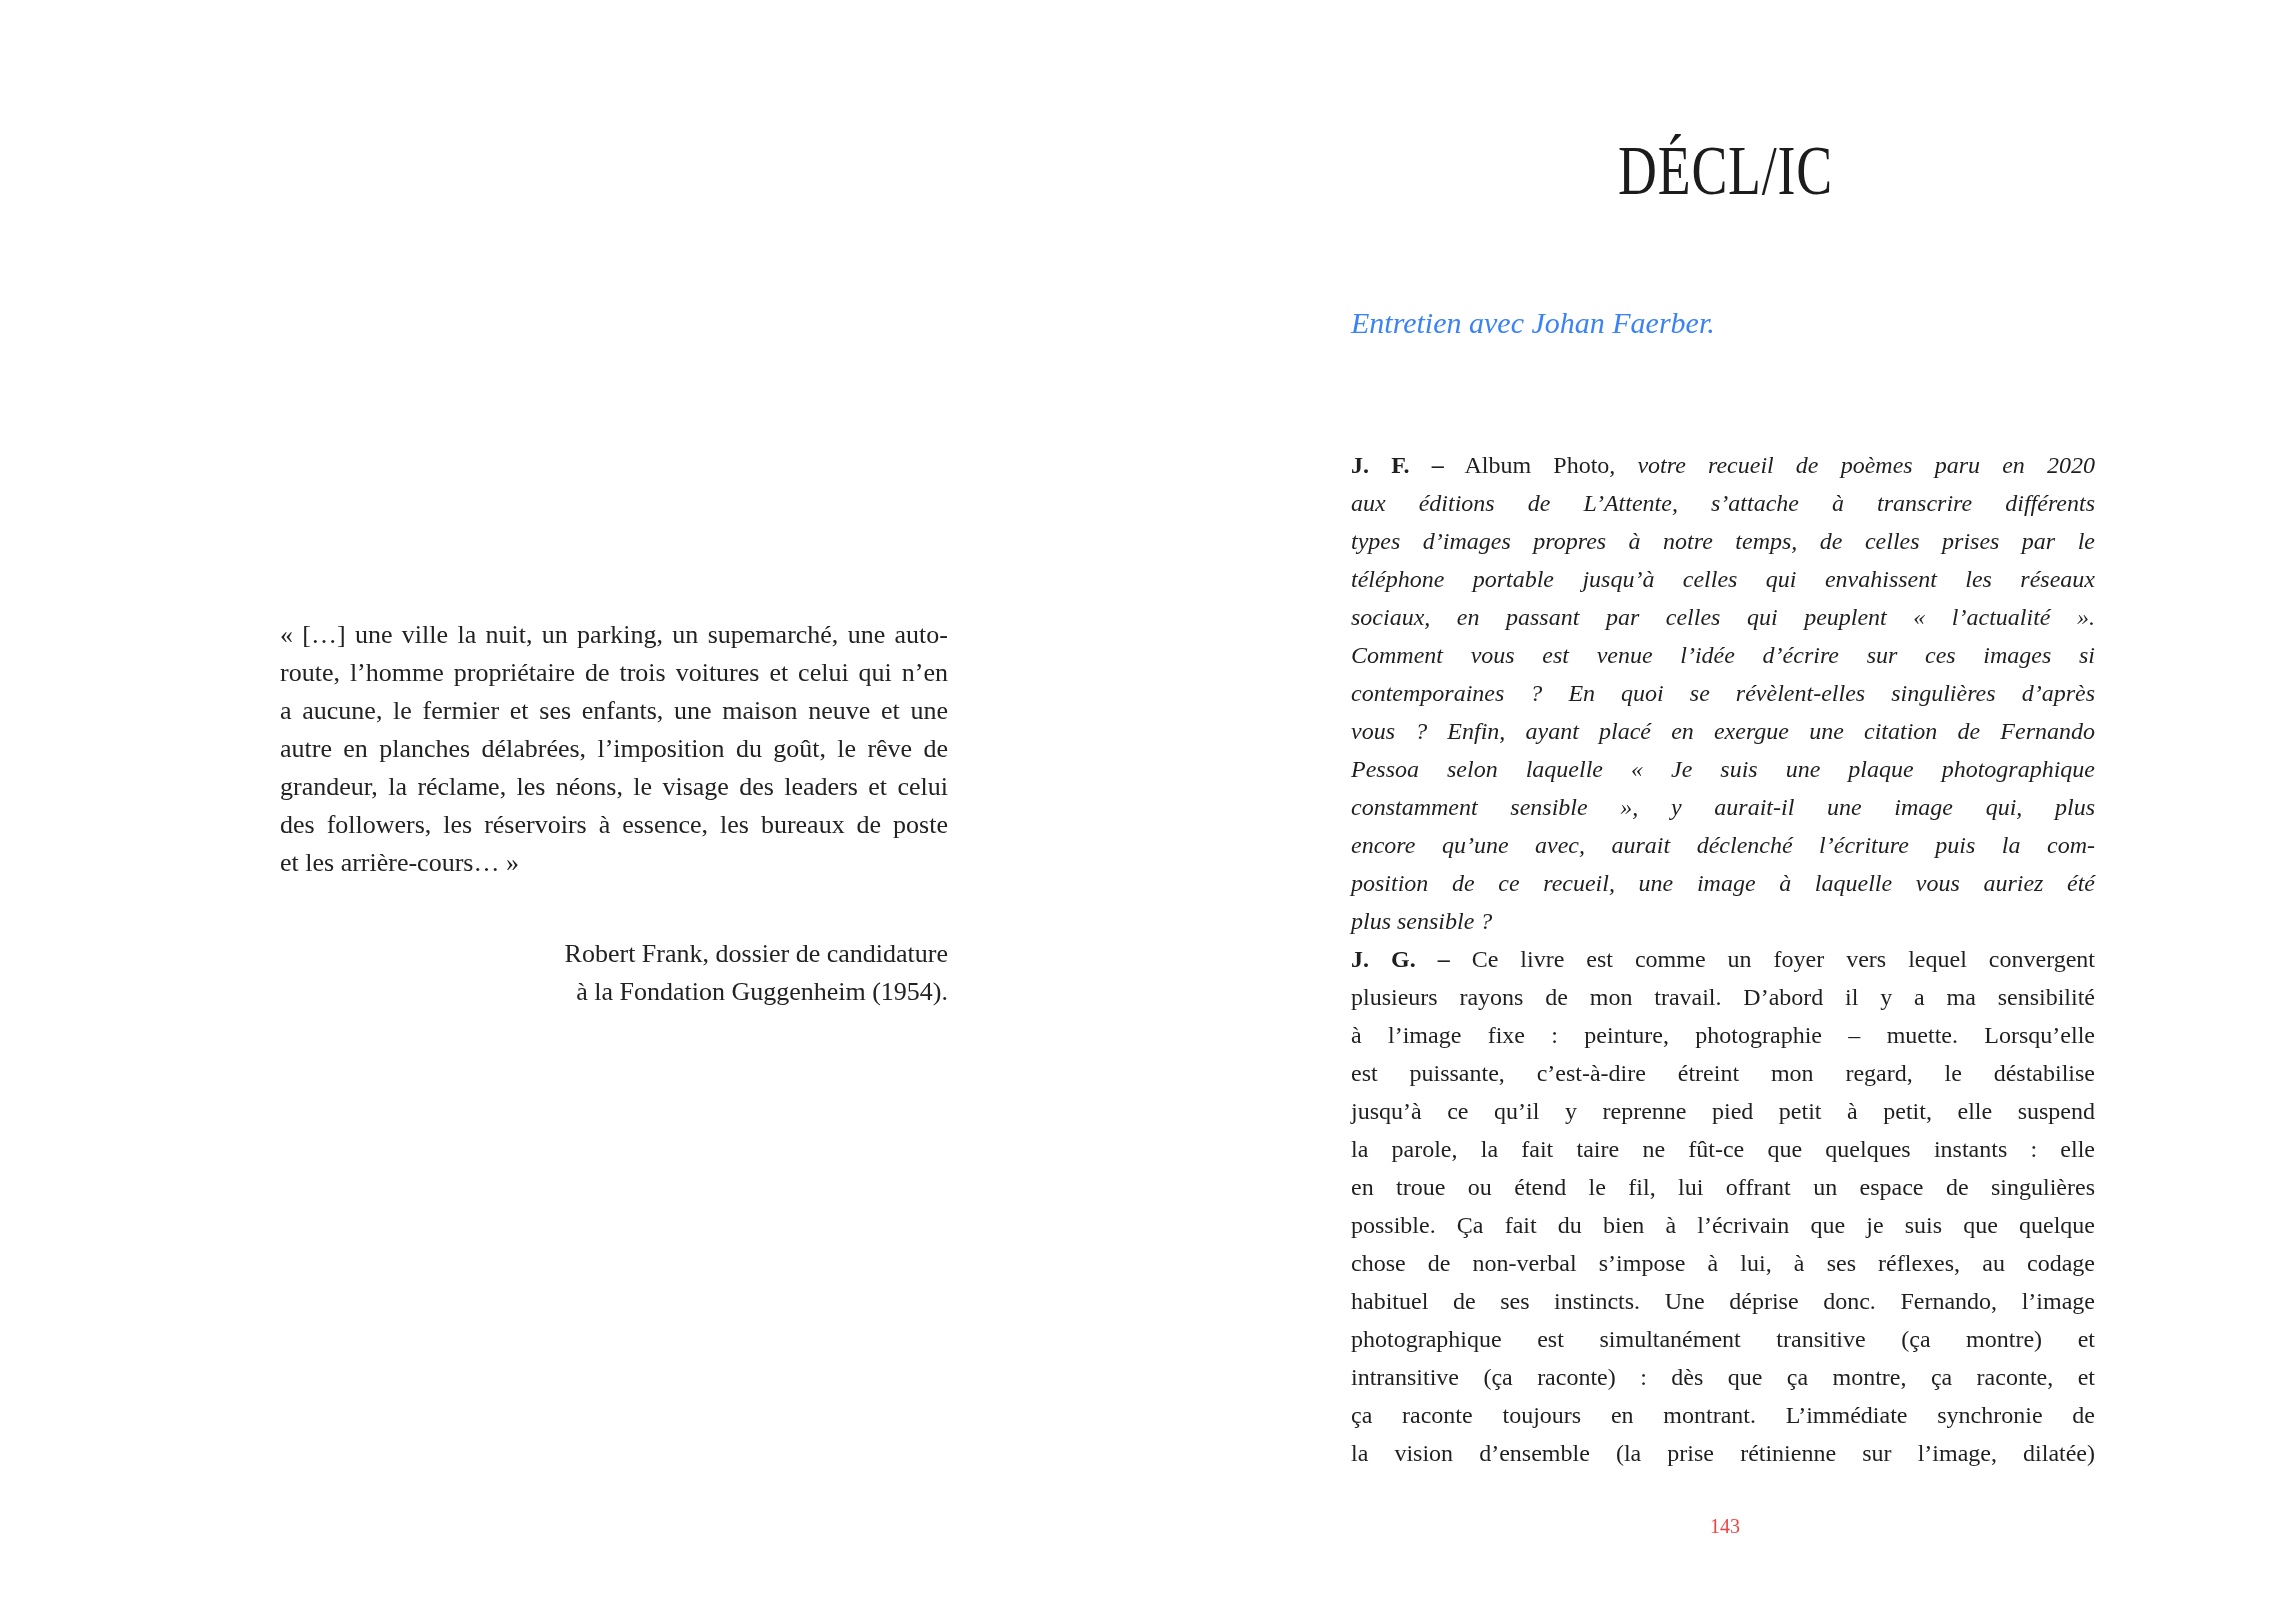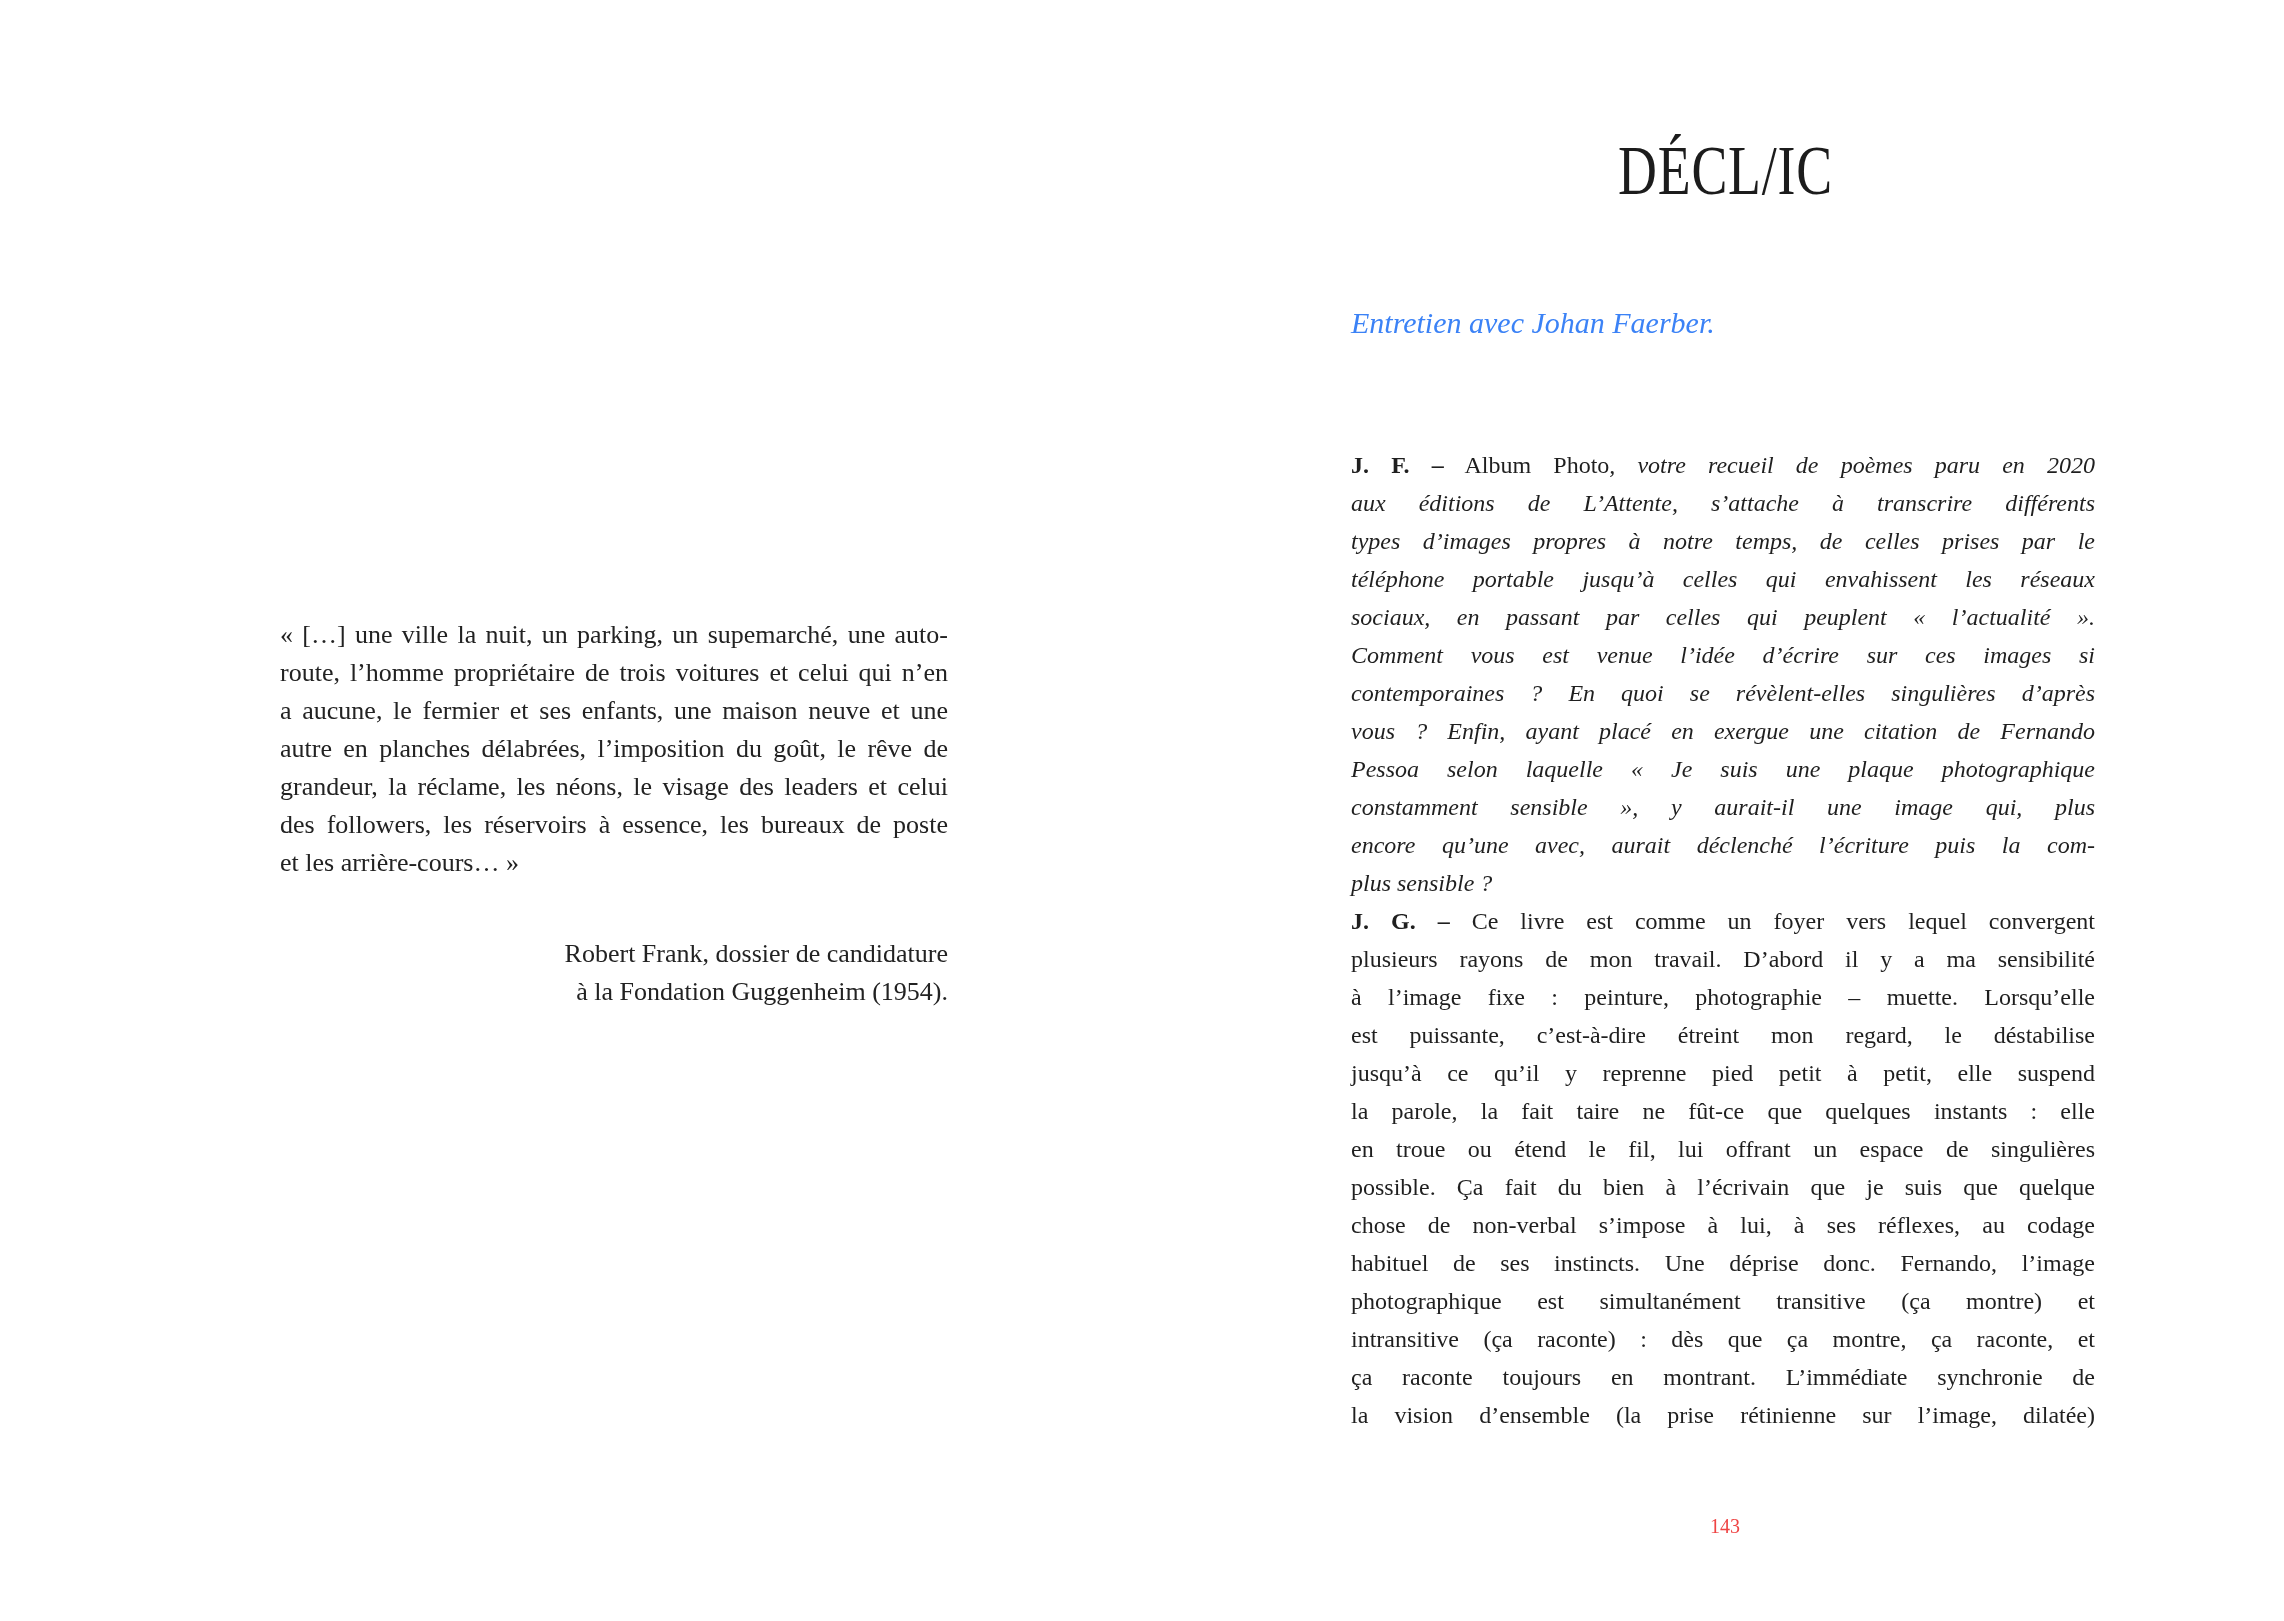--- a/index.html
+++ b/index.html
@@ -155,20 +155,21 @@
     <span class="line it">aux éditions de L’Attente, s’attache à transcrire différents</span>
     <span class="line it">types d’images propres à notre temps, de celles prises par le</span>
     <span class="line it">téléphone portable jusqu’à celles qui envahissent les réseaux</span>
     <span class="line it">sociaux, en passant par celles qui peuplent « l’actualité ».</span>
     <span class="line it">Comment vous est venue l’idée d’écrire sur ces images si</span>
     <span class="line it">contemporaines ? En quoi se révèlent-elles singulières d’après</span>
     <span class="line it">vous ? Enfin, ayant placé en exergue une citation de Fernando</span>
     <span class="line it">Pessoa selon laquelle « Je suis une plaque photographique</span>
     <span class="line it">constamment sensible », y aurait-il une image qui, plus</span>
     <span class="line it">encore qu’une avec, aurait déclenché l’écriture puis la com-</span>
+    <span class="line it">position de ce recueil, une image à laquelle vous auriez été</span>
     <span class="line it short">plus sensible ?</span>
 
     <span class="line"><span class="speaker">J. G. –</span><span> Ce livre est comme un foyer vers lequel convergent</span></span>
     <span class="line">plusieurs rayons de mon travail. D’abord il y a ma sensibilité</span>
     <span class="line">à l’image fixe : peinture, photographie – muette. Lorsqu’elle</span>
     <span class="line">est puissante, c’est-à-dire étreint mon regard, le déstabilise</span>
     <span class="line">jusqu’à ce qu’il y reprenne pied petit à petit, elle suspend</span>
     <span class="line">la parole, la fait taire ne fût-ce que quelques instants : elle</span>
     <span class="line">en troue ou étend le fil, lui offrant un espace de singulières</span>
     <span class="line">possible. Ça fait du bien à l’écrivain que je suis que quelque</span>

